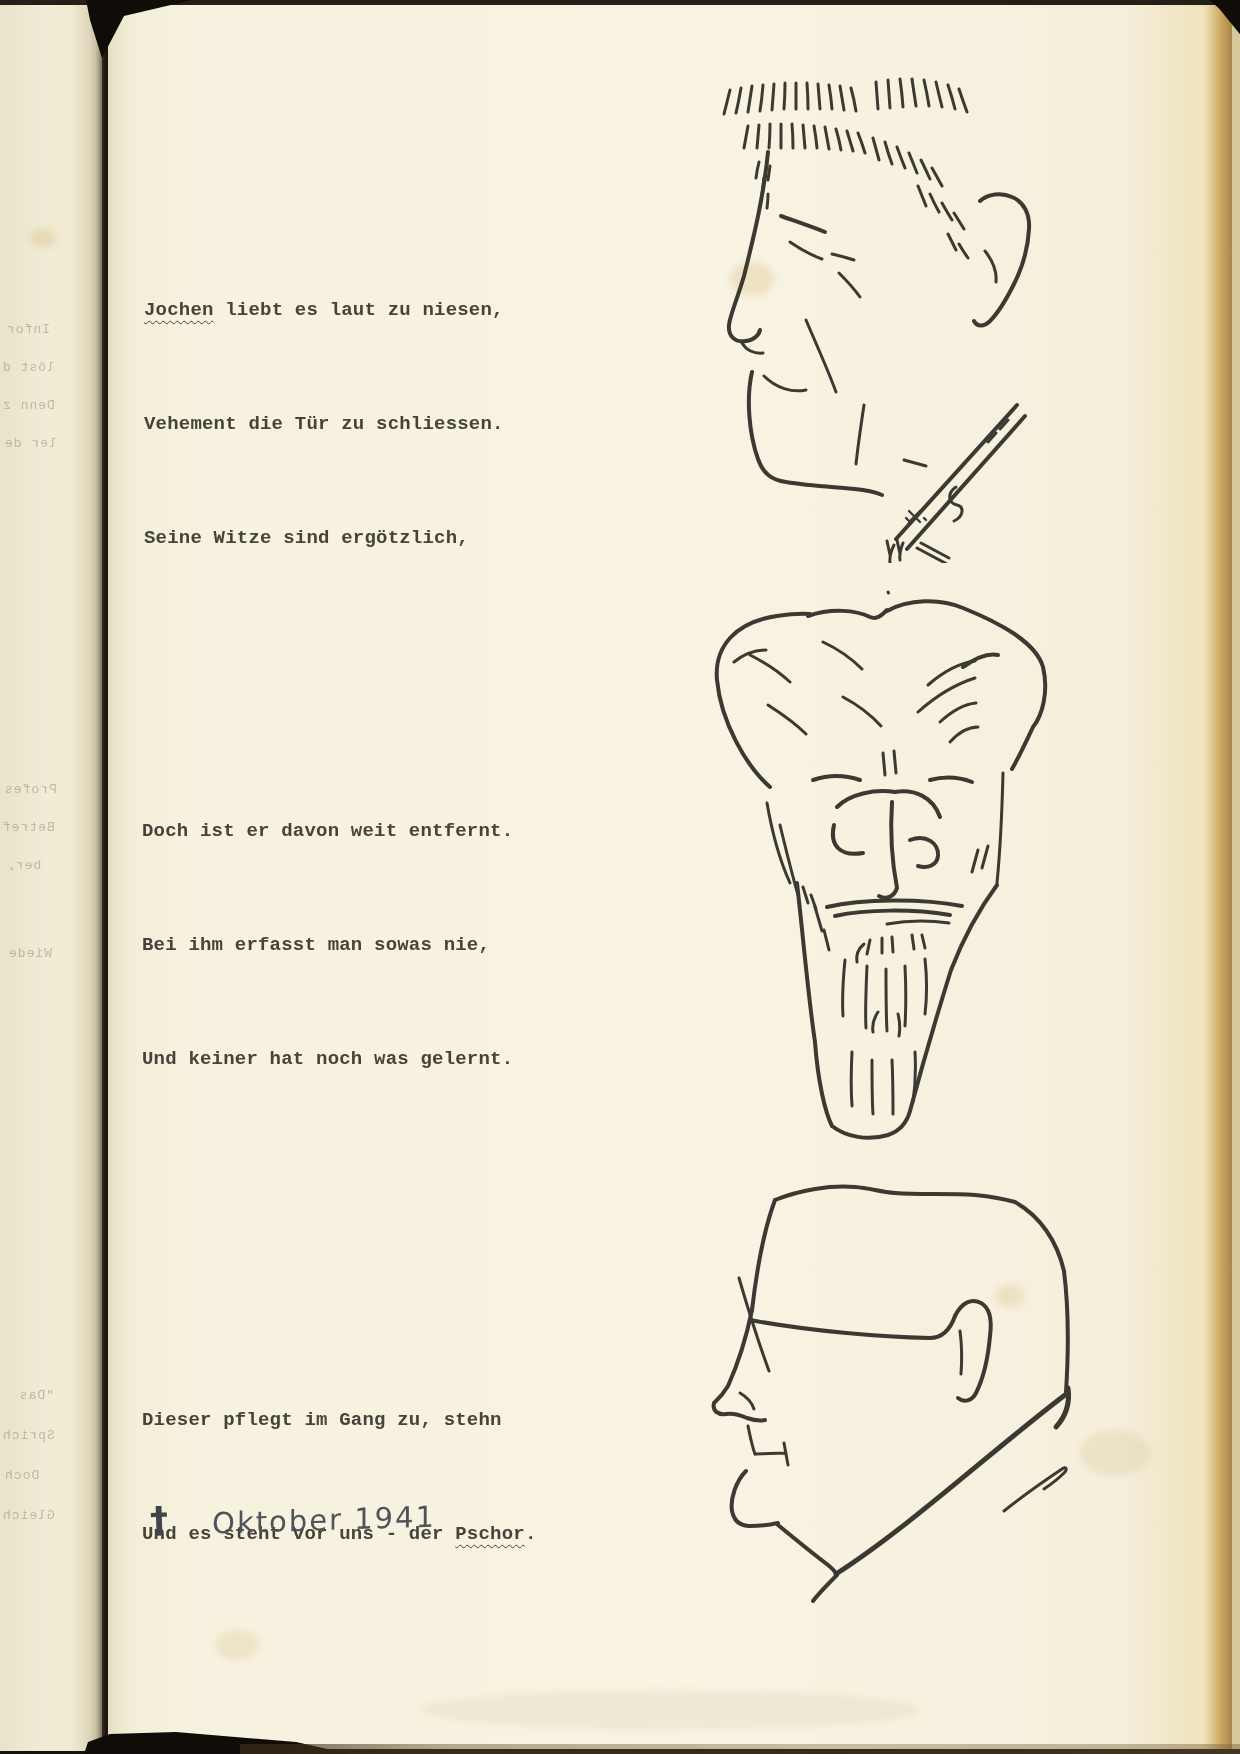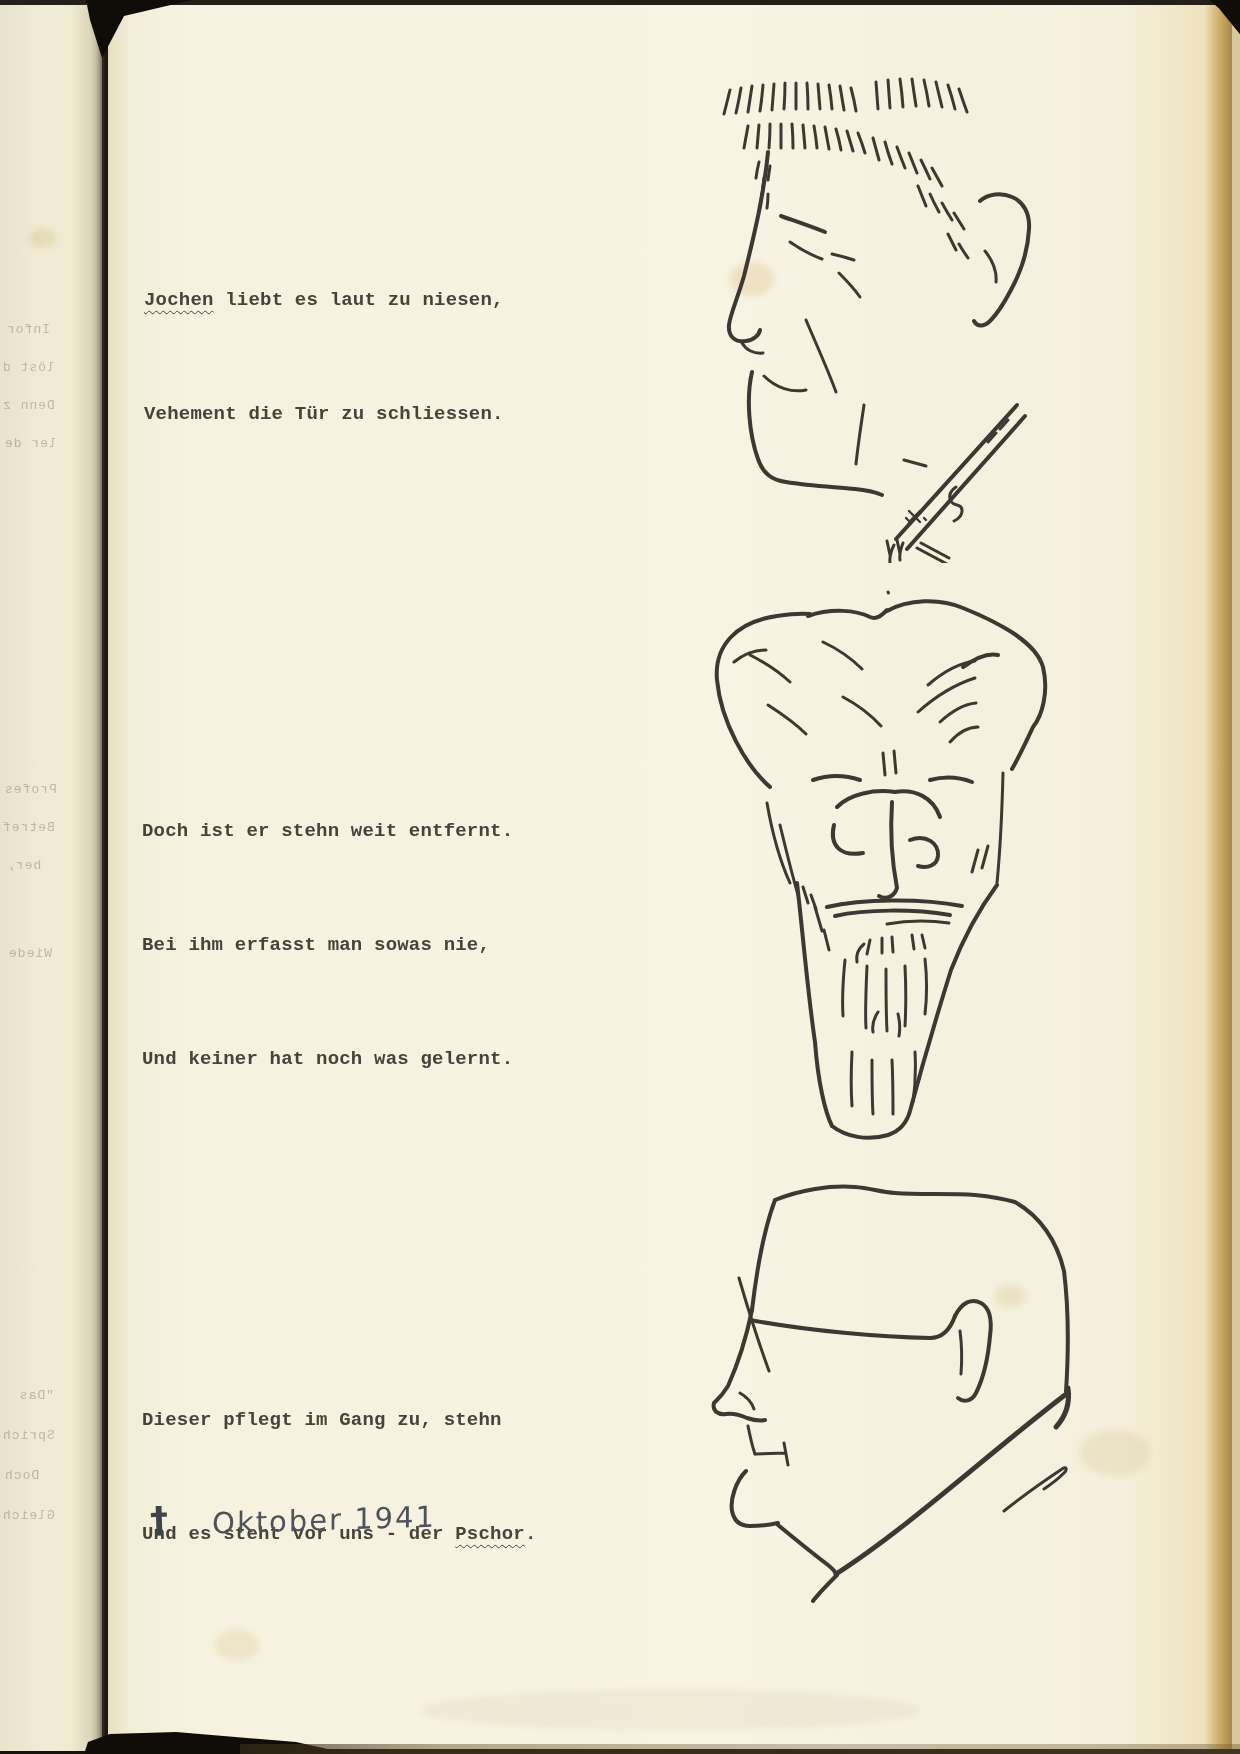--- a/index.html
+++ b/index.html
@@ -67,27 +67,28 @@
   <span class="bleed" style="left:4px;top:436px">ler de</span>
   <span class="bleed" style="left:4px;top:782px">Profes</span>
   <span class="bleed" style="left:2px;top:820px">Betref</span>
   <span class="bleed" style="left:6px;top:858px">ber,</span>
   <span class="bleed" style="left:8px;top:946px">Wiede</span>
   <span class="bleed" style="left:10px;top:1388px">"Das </span>
   <span class="bleed" style="left:2px;top:1428px">Sprich</span>
   <span class="bleed" style="left:4px;top:1468px">Doch</span>
   <span class="bleed" style="left:2px;top:1508px">Gleich</span>
 
-  <div class="stanza" style="left:144px;top:205px">
+  <div class="stanza" style="left:144px;top:215px">
     <div><span></span><span class="seg-u">Jochen</span><span> liebt es laut zu niesen,</span></div>
     <div><span>Vehement die Tür zu schliessen.</span><span class="seg-u"></span><span></span></div>
+    <div><span>Seine Witze sind ergötzlich,</span><span class="seg-u"></span><span></span></div>
   </div>
 
   <div class="stanza" style="left:142px;top:736px">
-    <div><span>Doch ist er stehn weit entfernt.</span><span class="seg-u"></span><span></span></div>
+    <div><span>Doch ist er davon weit entfernt.</span><span class="seg-u"></span><span></span></div>
     <div><span>Bei ihm erfasst man sowas nie,</span><span class="seg-u"></span><span></span></div>
     <div><span>Und keiner hat noch was gelernt.</span><span class="seg-u"></span><span></span></div>
   </div>
 
   <div class="stanza" style="left:142px;top:1325px">
     <div><span>Dieser pflegt im Gang zu, stehn</span><span class="seg-u"></span><span></span></div>
     <div><span>Und es steht vor uns - der </span><span class="seg-u">Pschor</span><span>.</span></div>
   </div>
 
   <div class="handwriting">

